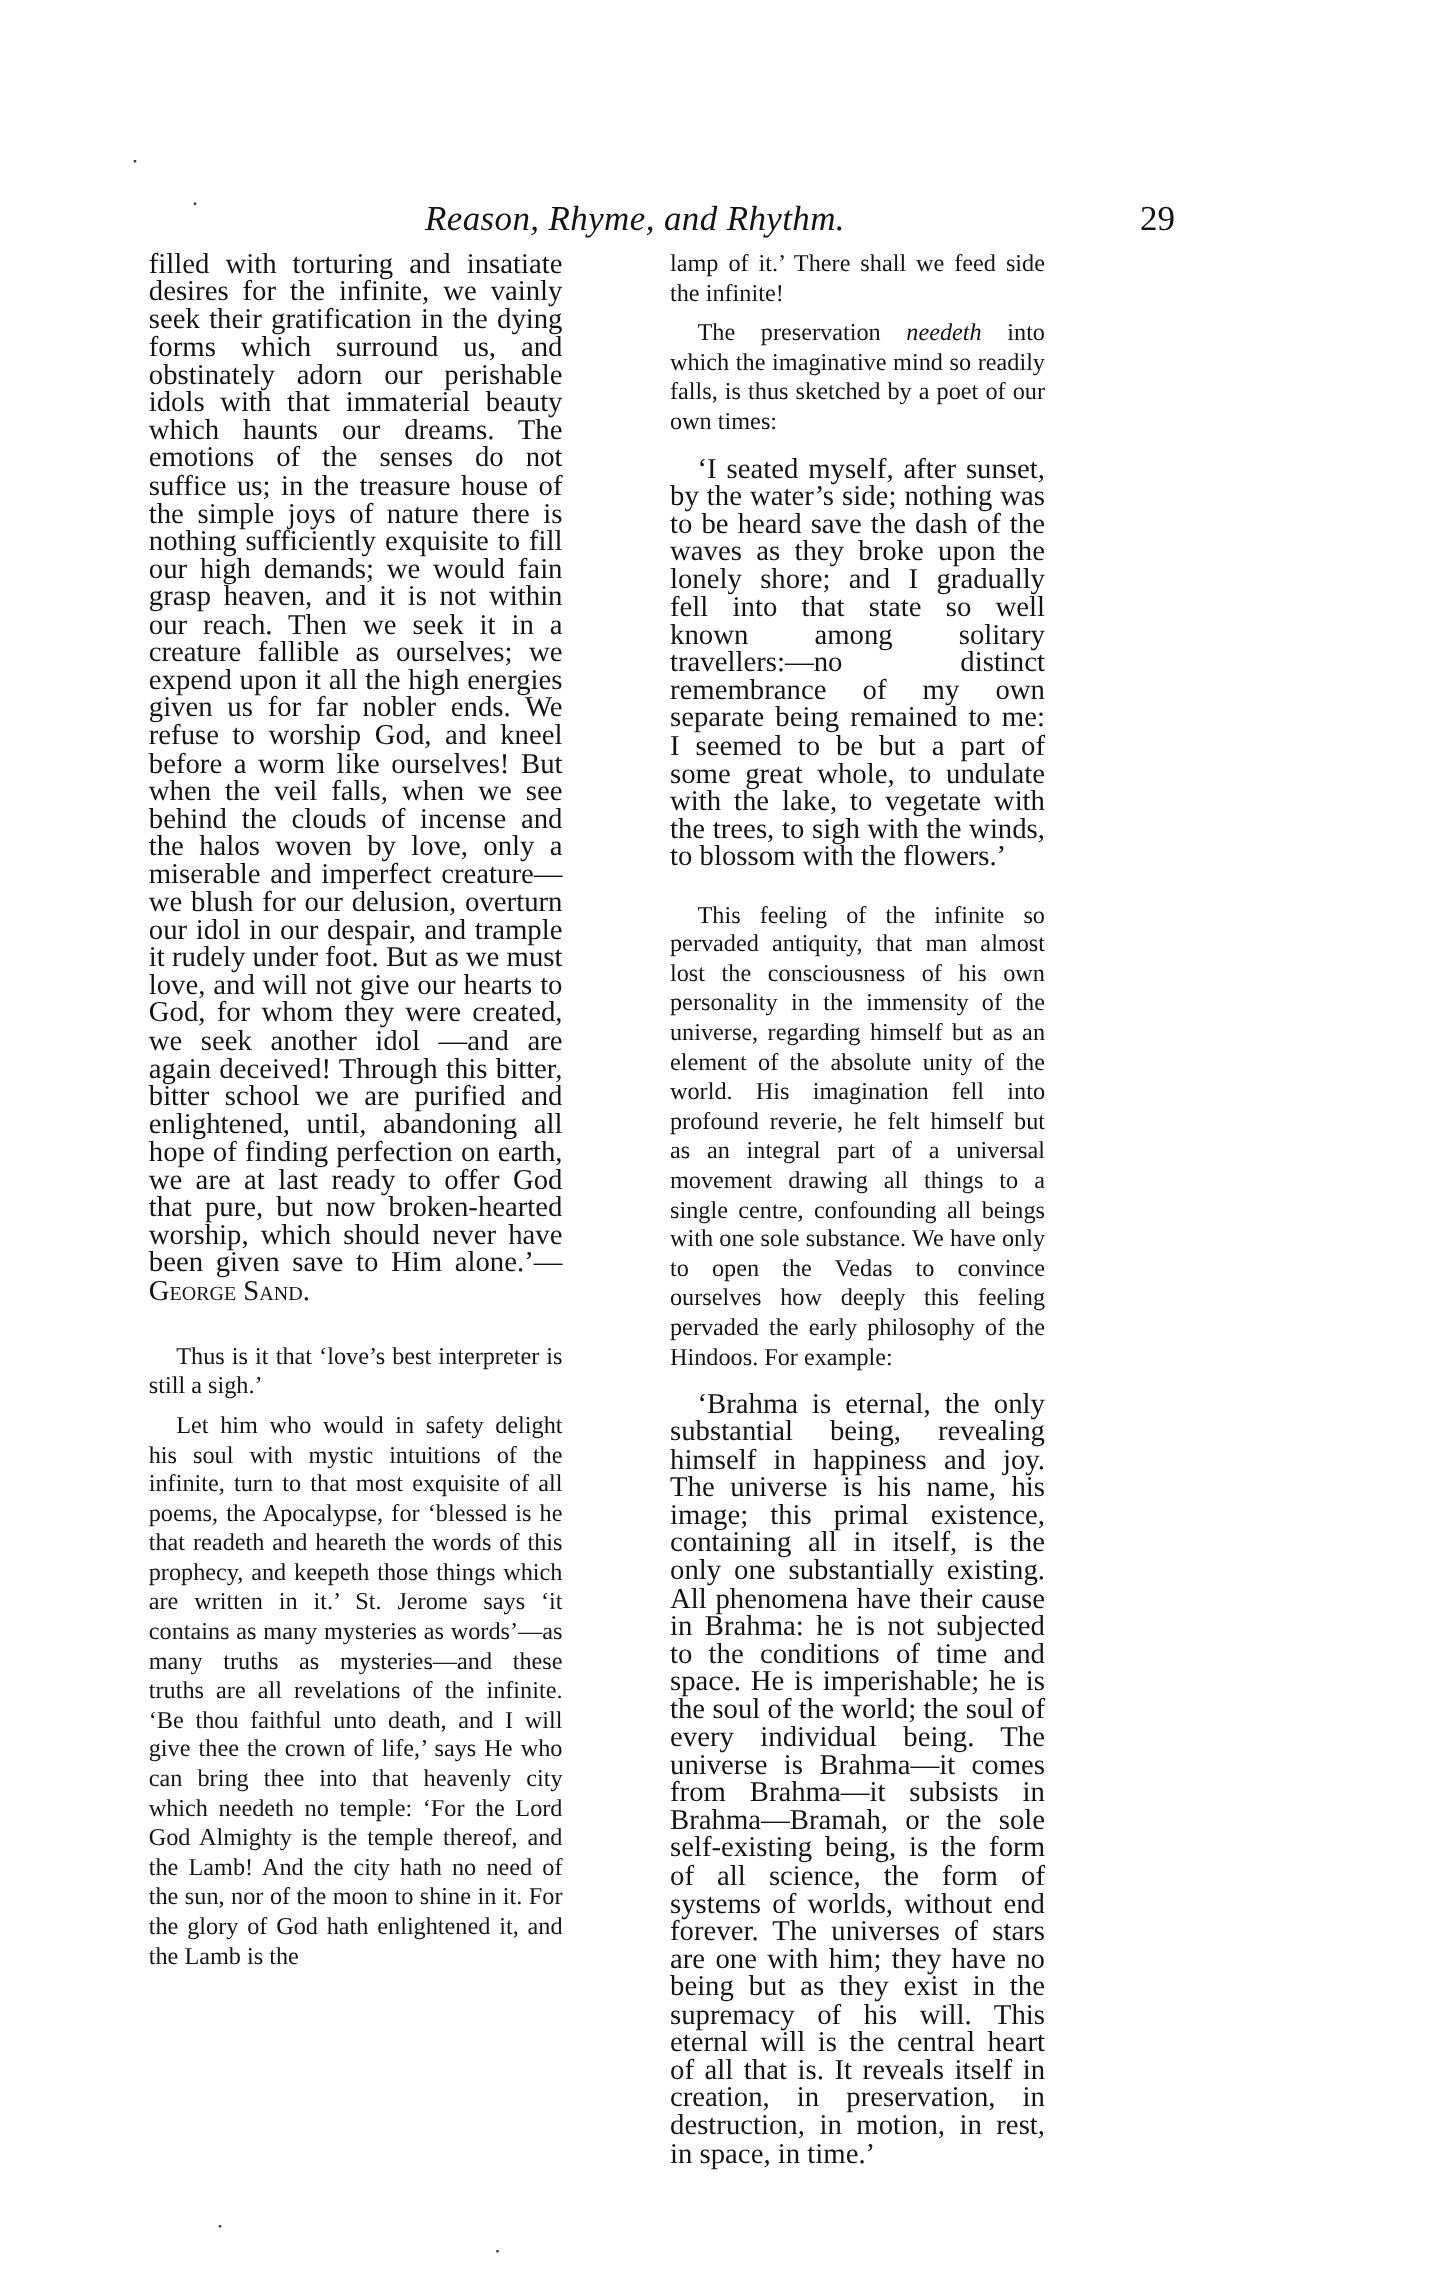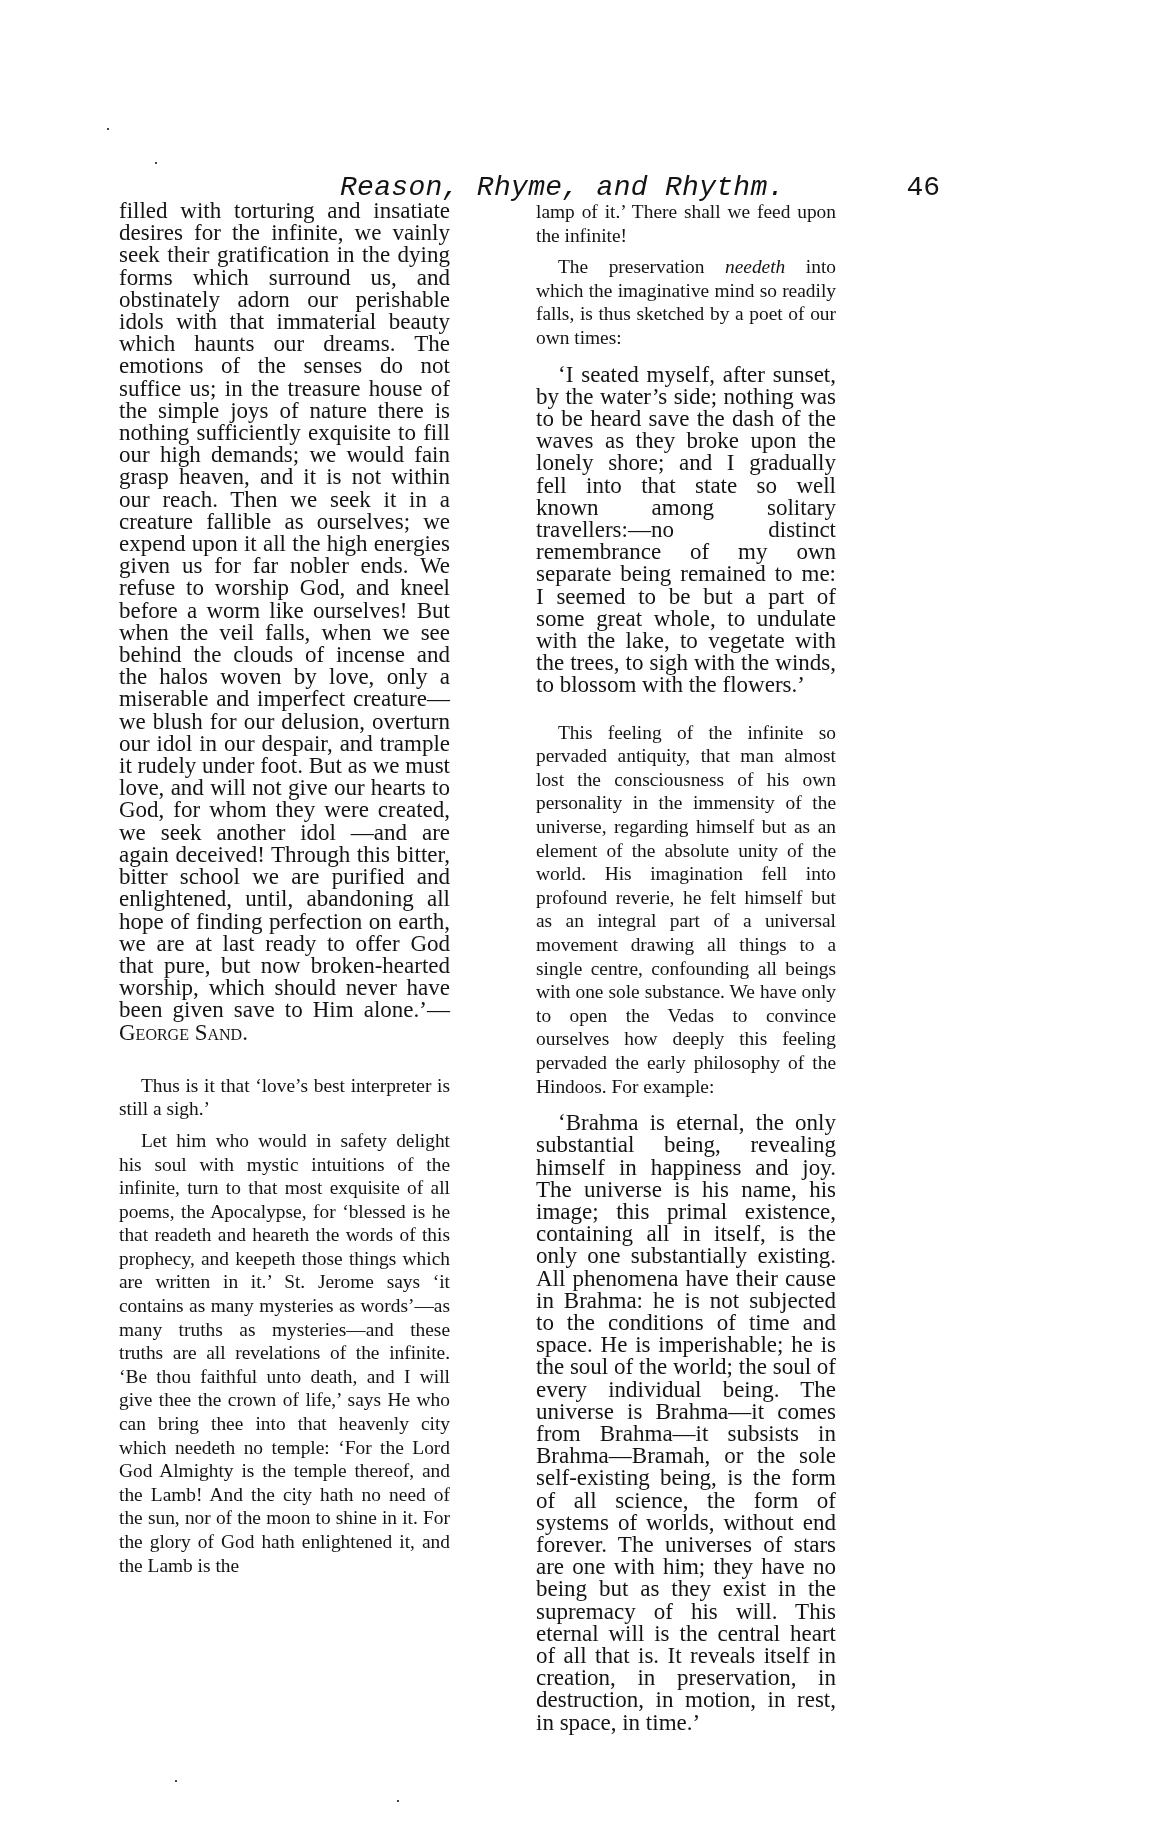--- a/index.html
+++ b/index.html
@@ -1,19 +1,19 @@
 <!DOCTYPE html>
 <html><head>
 <meta charset="utf-8">
 <style>
   html, body { margin: 0; padding: 0; background: #ffffff; }
   body { width: 1152px; height: 1825px; position: relative; overflow: hidden;
          font-family: "Liberation Serif", "DejaVu Serif", serif; color: #141414; }
   .page { position: absolute; left: 0; top: 0; width: 1152px; height: 1825px; }
-  .running-head { position: absolute; top: 172px; left: 300px; width: 640px; height: 40px; font-family: Liberation Mono, monospace; }
+  .running-head { position: absolute; top: 160px; left: 300px; width: 640px; height: 40px; }
   .running-title { position: absolute; left: 40px; top: 0; font-style: italic; font-size: 28px; letter-spacing: 0.3px; }
   .page-number { position: absolute; right: 0; top: 0; font-size: 28px; }
   .col { position: absolute; top: 200px; font-size: 19.4px; line-height: 23.6px; text-align: justify; }
   .col-left { left: 119px; width: 331px; }
   .col-right { left: 536px; width: 300px; }
   p { margin: 0; }
   .indent { text-indent: 22px; }
   .quote { font-size: 23px; line-height: 22.2px; }
   .sc { font-variant: small-caps; }
   .gap-s { margin-top: 8px; }
@@ -21,31 +21,31 @@
   .gap-l { margin-top: 30px; }
   .speck { position: absolute; width: 2px; height: 2px; background: #444; }
 </style>
 </head>
 <body>
 
 <div class="page">
 
   <div class="running-head">
     <span class="running-title">Reason, Rhyme, and Rhythm.</span>
-    <span class="page-number">46</span>
+    <span class="page-number">29</span>
   </div>
 
   <div class="col col-left">
     <p class="quote"><span>filled with torturing and insatiate desires for the infinite, we vainly seek their gratification in the dying forms which surround us, and obstinately adorn our perishable idols with that immaterial beauty which haunts our dreams. The emotions of the senses do not suffice us; in the treasure house of the simple joys of nature there is nothing sufficiently exquisite to fill our high demands; we would fain grasp heaven, and it is not within our reach. Then we seek it in a creature fallible as ourselves; we expend upon it all the high energies given us for far nobler ends. We refuse to worship God, and kneel before a worm like ourselves! But when the veil falls, when we see behind the clouds of incense and the halos woven by love, only a miserable and imperfect creature—we blush for our delusion, overturn our idol in our despair, and trample it rudely under foot. But as we must love, and will not give our hearts to God, for whom they were created, we seek another idol —and are again deceived! Through this bitter, bitter school we are purified and enlightened, until, abandoning all hope of finding perfection on earth, we are at last ready to offer God that pure, but now broken-hearted worship, which should never have been given save to Him alone.’—</span><span class="sc">George Sand.</span></p>
     <p class="indent gap-l">Thus is it that ‘love’s best interpreter is still a sigh.’</p>
     <p class="indent gap-s">Let him who would in safety delight his soul with mystic intuitions of the infinite, turn to that most exquisite of all poems, the Apocalypse, for ‘blessed is he that readeth and heareth the words of this prophecy, and keepeth those things which are written in it.’ St. Jerome says ‘it contains as many mysteries as words’—as many truths as mysteries—and these truths are all revelations of the infinite. ‘Be thou faithful unto death, and I will give thee the crown of life,’ says He who can bring thee into that heavenly city which needeth no temple: ‘For the Lord God Almighty is the temple thereof, and the Lamb! And the city hath no need of the sun, nor of the moon to shine in it. For the glory of God hath enlightened it, and the Lamb is the</p>
   </div>
 
   <div class="col col-right">
-    <p>lamp of it.’ There shall we feed upon the infinite!</p>
+    <p>lamp of it.’ There shall we feed side the infinite!</p>
     <p class="indent gap-s"><span>The preservation </span><i>needeth</i><span> into which the imaginative mind so readily falls, is thus sketched by a poet of our own times:</span></p>
     <p class="quote indent gap-m">‘I seated myself, after sunset, by the water’s side; nothing was to be heard save the dash of the waves as they broke upon the lonely shore; and I gradually fell into that state so well known among solitary travellers:—no distinct remembrance of my own separate being remained to me: I seemed to be but a part of some great whole, to undulate with the lake, to vegetate with the trees, to sigh with the winds, to blossom with the flowers.’</p>
     <p class="indent gap-l" style="margin-top:24px">This feeling of the infinite so pervaded antiquity, that man almost lost the consciousness of his own personality in the immensity of the universe, regarding himself but as an element of the absolute unity of the world. His imagination fell into profound reverie, he felt himself but as an integral part of a universal movement drawing all things to a single centre, confounding all beings with one sole substance. We have only to open the Vedas to convince ourselves how deeply this feeling pervaded the early philosophy of the Hindoos. For example:</p>
     <p class="quote indent gap-m">‘Brahma is eternal, the only substantial being, revealing himself in happiness and joy. The universe is his name, his image; this primal existence, containing all in itself, is the only one substantially existing. All phenomena have their cause in Brahma: he is not subjected to the conditions of time and space. He is imperishable; he is the soul of the world; the soul of every individual being. The universe is Brahma—it comes from Brahma—it subsists in Brahma—Bramah, or the sole self-existing being, is the form of all science, the form of systems of worlds, without end forever. The universes of stars are one with him; they have no being but as they exist in the supremacy of his will. This eternal will is the central heart of all that is. It reveals itself in creation, in preservation, in destruction, in motion, in rest, in space, in time.’</p>
   </div>
 
   <span class="speck" style="left:107px;top:128px"></span>
   <span class="speck" style="left:155px;top:162px"></span>
   <span class="speck" style="left:175px;top:1780px"></span>
   <span class="speck" style="left:397px;top:1800px"></span>

